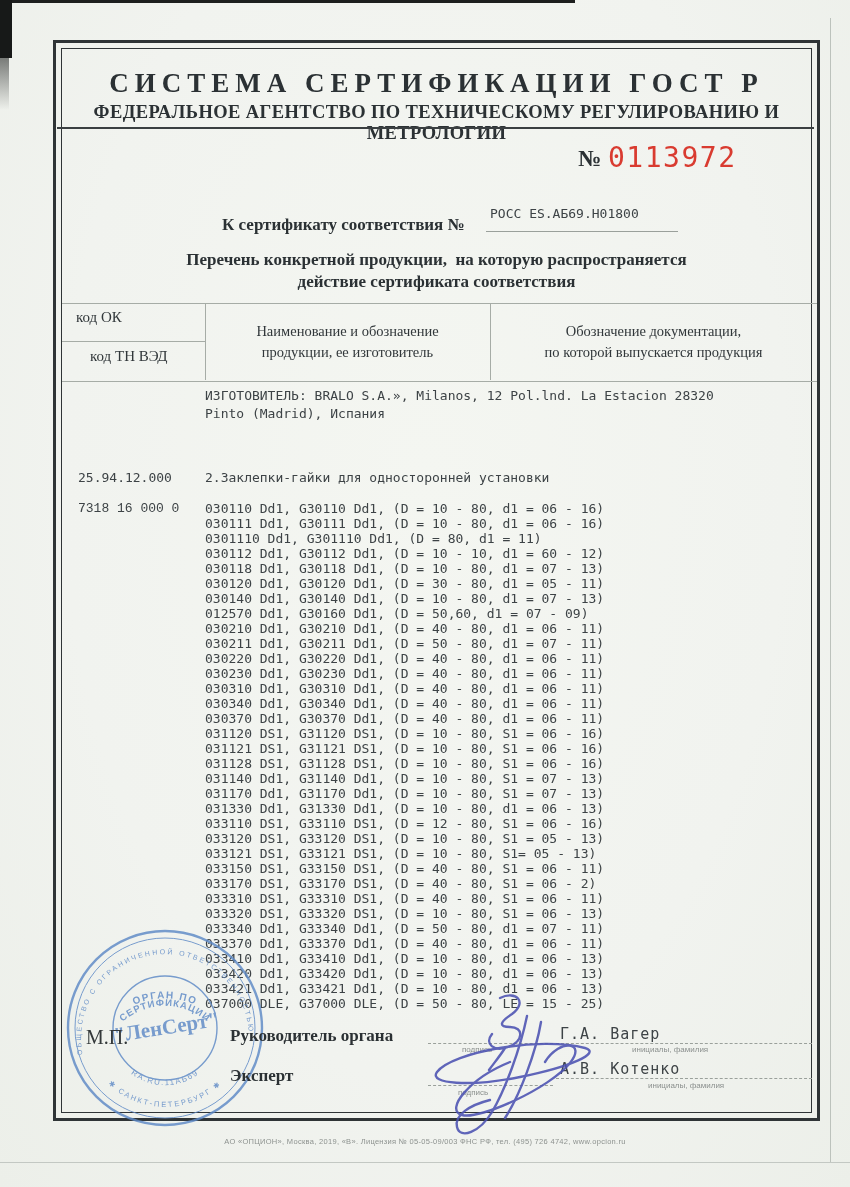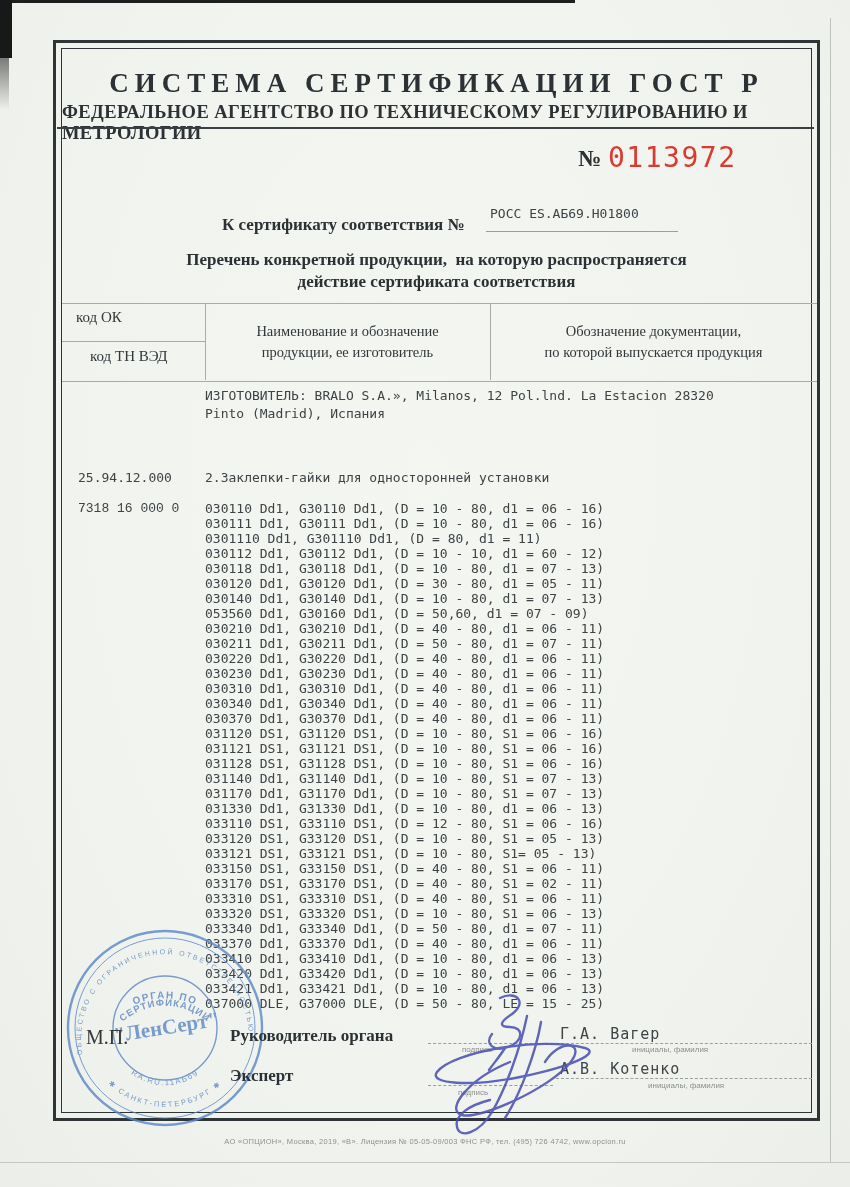--- a/index.html
+++ b/index.html
@@ -13,21 +13,21 @@
   .scan-left-bar{left:0;top:0;width:12px;height:58px;background:#171918;}
   .scan-left-fade{left:0;top:58px;width:9px;height:52px;background:linear-gradient(#2a2d2b99,#2a2d2b00);}
   .page-right-edge{left:830px;top:18px;width:1px;height:1145px;background:#bcc2bc;}
   .page-bottom-edge{left:0;top:1162px;width:850px;height:1px;background:#c3c8c3;}
   
   .frame-outer{left:53px;top:40px;width:761px;height:1075px;border:3px solid #2f3436;}
   .frame-inner{left:61px;top:48px;width:749px;height:1063px;border:1px solid #2f3436;}
   
   .h1{left:62px;top:68px;width:749px;text-align:center;font-weight:bold;font-size:27px;
       letter-spacing:6px;color:#2b3134;}
-  .h2{left:62px;top:102px;width:749px;text-align:left;font-weight:bold;font-size:18.5px;
+  .h2{left:62px;top:102px;width:749px;text-align:center;font-weight:bold;font-size:18.5px;
       letter-spacing:0.4px;color:#2b3134;}
   .header-divider{left:57px;top:127px;width:757px;height:2px;background:#3a3f41;}
   .doc-no-label{left:578px;top:146px;font-size:23px;font-weight:bold;color:#2b3134;}
   .doc-no{left:608px;top:141px;font-family:"DejaVu Sans Mono", monospace;font-size:28px;
           letter-spacing:1.5px;}
   .title{left:62px;top:174px;width:749px;text-align:center;font-weight:bold;font-size:29px;
          letter-spacing:3px;color:#2b3134;}
   .cert-label{left:222px;top:215px;font-weight:bold;font-size:17px;color:#2b3134;}
   .cert-no{left:490px;top:206px;font-family:"DejaVu Sans Mono", monospace;font-size:13.5px;color:#3d4346;}
   .cert-line{left:486px;top:231px;width:192px;height:1px;background:#9aa09b;}
@@ -131,39 +131,39 @@
   <div class="abs mono group">2.Заклепки-гайки для односторонней установки</div>
   <div class="abs mono tnved">7318 16 000 0</div>
   <div class="abs code-list">
       <div class="code-line">030110 Dd1, G30110 Dd1, (D = 10 - 80, d1 = 06 - 16)</div>
       <div class="code-line">030111 Dd1, G30111 Dd1, (D = 10 - 80, d1 = 06 - 16)</div>
       <div class="code-line">0301110 Dd1, G301110 Dd1, (D = 80, d1 = 11)</div>
       <div class="code-line">030112 Dd1, G30112 Dd1, (D = 10 - 10, d1 = 60 - 12)</div>
       <div class="code-line">030118 Dd1, G30118 Dd1, (D = 10 - 80, d1 = 07 - 13)</div>
       <div class="code-line">030120 Dd1, G30120 Dd1, (D = 30 - 80, d1 = 05 - 11)</div>
       <div class="code-line">030140 Dd1, G30140 Dd1, (D = 10 - 80, d1 = 07 - 13)</div>
-      <div class="code-line">053560 Dd1, G30160 Dd1, (D = 50,60, d1 = 07 - 09)</div>
+      <div class="code-line">012570 Dd1, G30160 Dd1, (D = 50,60, d1 = 07 - 09)</div>
       <div class="code-line">030210 Dd1, G30210 Dd1, (D = 40 - 80, d1 = 06 - 11)</div>
       <div class="code-line">030211 Dd1, G30211 Dd1, (D = 50 - 80, d1 = 07 - 11)</div>
       <div class="code-line">030220 Dd1, G30220 Dd1, (D = 40 - 80, d1 = 06 - 11)</div>
       <div class="code-line">030230 Dd1, G30230 Dd1, (D = 40 - 80, d1 = 06 - 11)</div>
       <div class="code-line">030310 Dd1, G30310 Dd1, (D = 40 - 80, d1 = 06 - 11)</div>
       <div class="code-line">030340 Dd1, G30340 Dd1, (D = 40 - 80, d1 = 06 - 11)</div>
       <div class="code-line">030370 Dd1, G30370 Dd1, (D = 40 - 80, d1 = 06 - 11)</div>
       <div class="code-line">031120 DS1, G31120 DS1, (D = 10 - 80, S1 = 06 - 16)</div>
       <div class="code-line">031121 DS1, G31121 DS1, (D = 10 - 80, S1 = 06 - 16)</div>
       <div class="code-line">031128 DS1, G31128 DS1, (D = 10 - 80, S1 = 06 - 16)</div>
       <div class="code-line">031140 Dd1, G31140 Dd1, (D = 10 - 80, S1 = 07 - 13)</div>
       <div class="code-line">031170 Dd1, G31170 Dd1, (D = 10 - 80, S1 = 07 - 13)</div>
       <div class="code-line">031330 Dd1, G31330 Dd1, (D = 10 - 80, d1 = 06 - 13)</div>
       <div class="code-line">033110 DS1, G33110 DS1, (D = 12 - 80, S1 = 06 - 16)</div>
       <div class="code-line">033120 DS1, G33120 DS1, (D = 10 - 80, S1 = 05 - 13)</div>
       <div class="code-line">033121 DS1, G33121 DS1, (D = 10 - 80, S1= 05 - 13)</div>
       <div class="code-line">033150 DS1, G33150 DS1, (D = 40 - 80, S1 = 06 - 11)</div>
-      <div class="code-line">033170 DS1, G33170 DS1, (D = 40 - 80, S1 = 02 - 11)</div>
+      <div class="code-line">033170 DS1, G33170 DS1, (D = 40 - 80, S1 = 06 - 2)</div>
       <div class="code-line">033310 DS1, G33310 DS1, (D = 40 - 80, S1 = 06 - 11)</div>
       <div class="code-line">033320 DS1, G33320 DS1, (D = 10 - 80, S1 = 06 - 13)</div>
       <div class="code-line">033340 Dd1, G33340 Dd1, (D = 50 - 80, d1 = 07 - 11)</div>
       <div class="code-line">033370 Dd1, G33370 Dd1, (D = 40 - 80, d1 = 06 - 11)</div>
       <div class="code-line">033410 Dd1, G33410 Dd1, (D = 10 - 80, d1 = 06 - 13)</div>
       <div class="code-line">033420 Dd1, G33420 Dd1, (D = 10 - 80, d1 = 06 - 13)</div>
       <div class="code-line">033421 Dd1, G33421 Dd1, (D = 10 - 80, d1 = 06 - 13)</div>
       <div class="code-line">037000 DLE, G37000 DLE, (D = 50 - 80, LE = 15 - 25)</div>
     </div>
 

